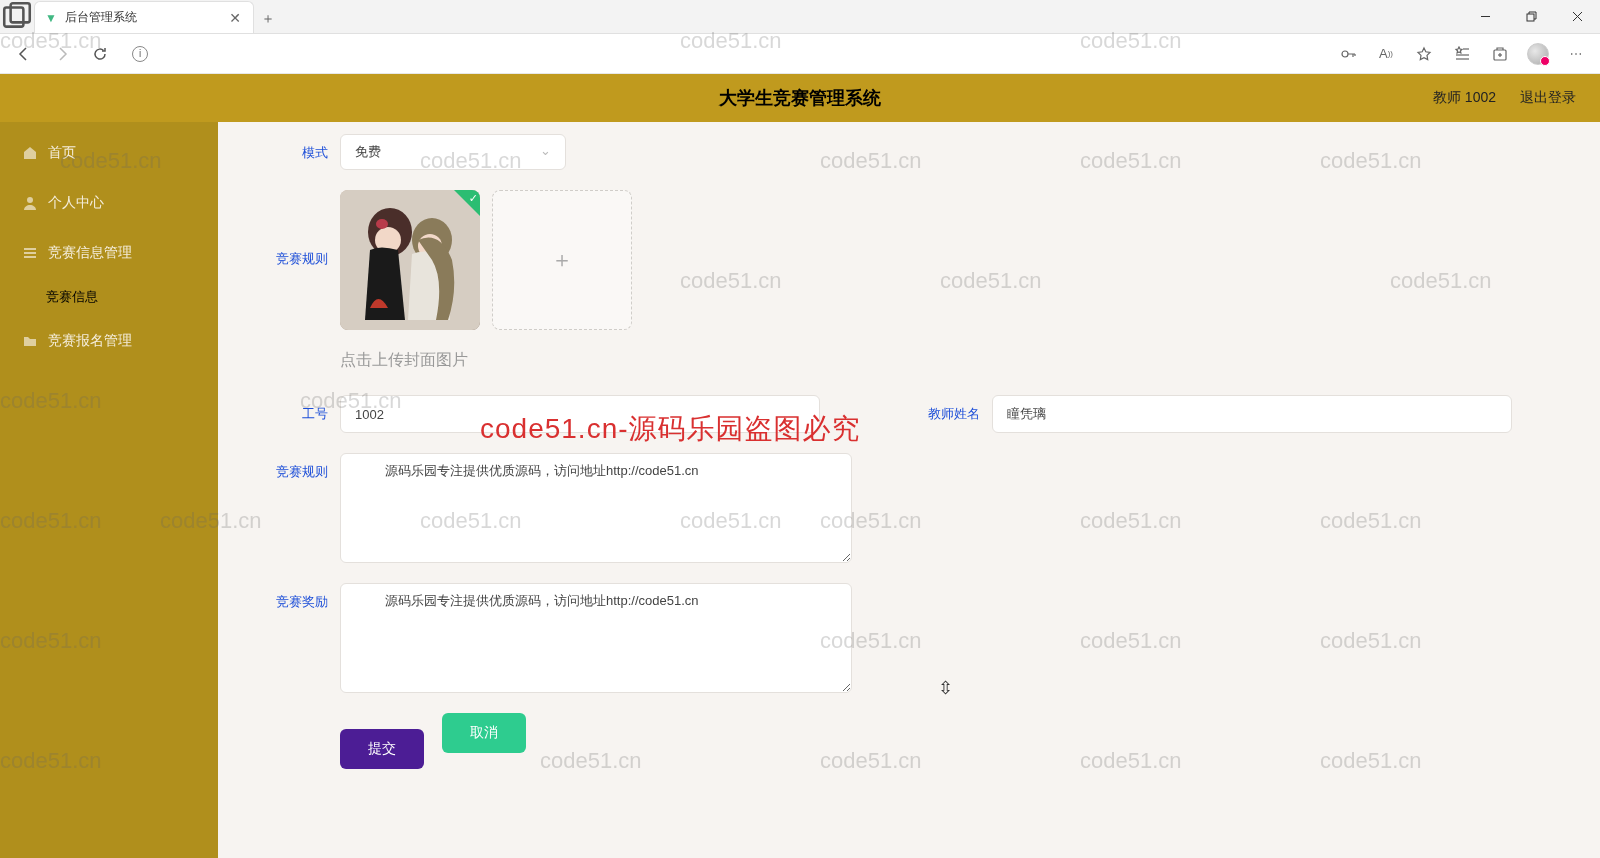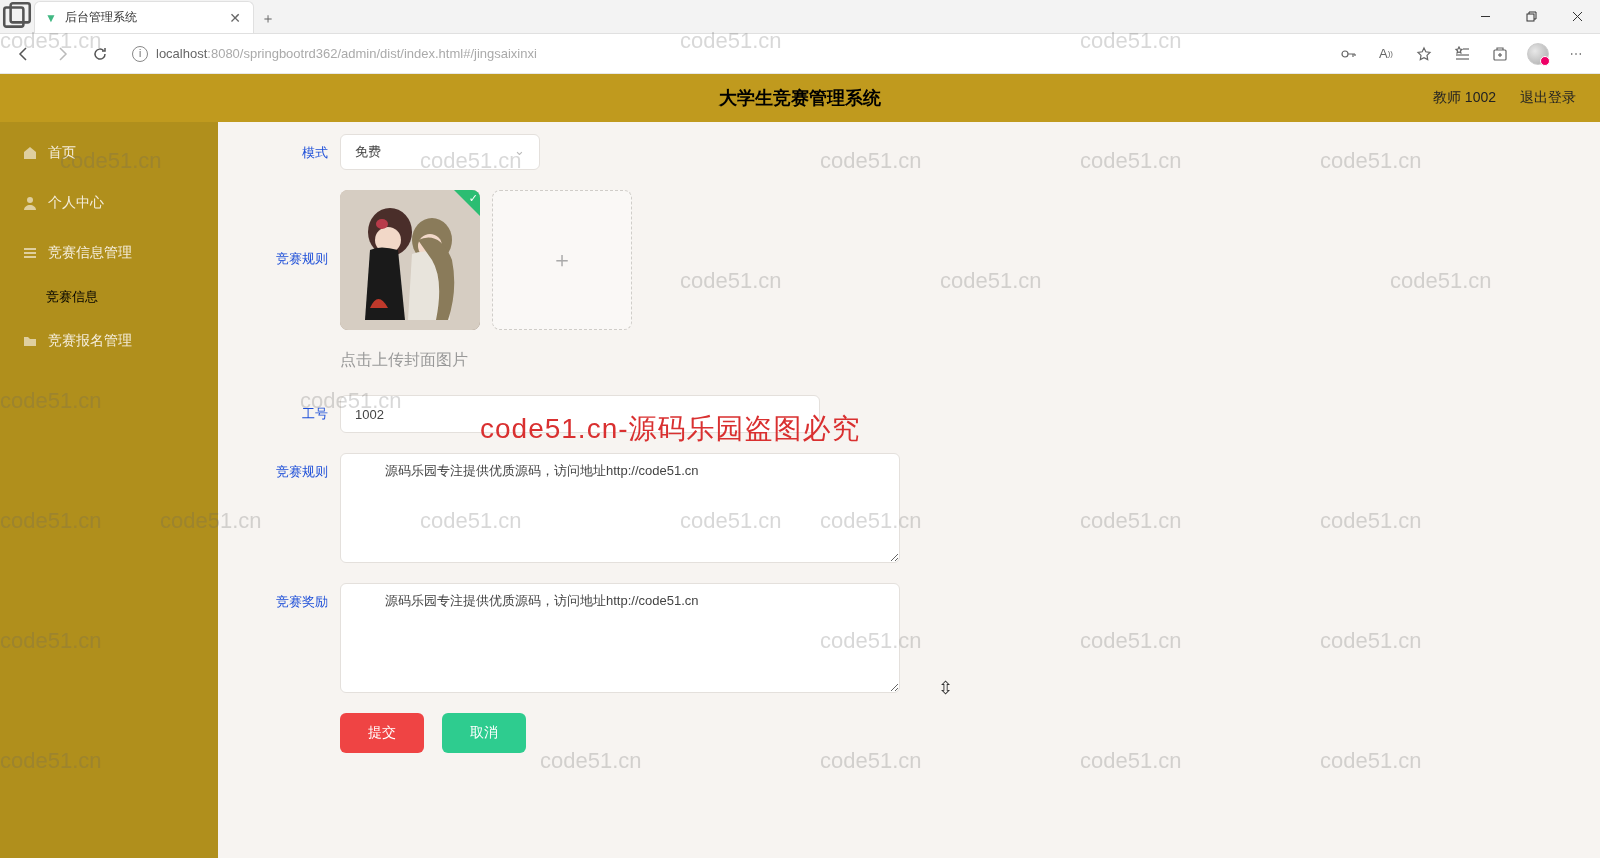--- a/index.html
+++ b/index.html
@@ -37,34 +37,34 @@
 .side-item { height: 50px; display: flex; align-items: center; padding-left: 22px; gap: 10px; font-size: 14px; color: #f5eedd; cursor: pointer; }
 .side-item .icon { width: 16px; height: 16px; opacity: 0.85; }
 .sub-item { padding-left: 46px; color: #d9d09f; font-size: 13px; height: 38px; display: flex; align-items: center; }
 .sub-item.active { color: #000000; }
 
 .content { flex: 1; background: #f7f4f1; padding: 12px 60px 20px 40px; overflow: auto; position: relative; }
 .form-row { display: flex; align-items: flex-start; margin-bottom: 20px; }
 .form-row.two-col { gap: 80px; }
 .form-label { width: 70px; text-align: right; color: #1d4ed8; font-size: 13px; padding-top: 10px; flex-shrink: 0; margin-right: 12px; }
 .input, .select, .textarea { background: #fff; border: 1px solid #e4e0dc; border-radius: 6px; padding: 8px 14px; font-size: 13px; color: #444; font-family: inherit; }
-.select { width: 200px; height: 36px; display: flex; align-items: flex-start; justify-content: space-between; }
+.select { width: 226px; height: 36px; display: flex; align-items: flex-start; justify-content: space-between; }
 .input { height: 38px; width: 480px; }
 .input.wide { width: 520px; }
-.textarea { width: 560px; height: 110px; resize: both; padding-left: 44px; }
+.textarea { width: 512px; height: 110px; resize: both; padding-left: 44px; }
 .upload-area { display: flex; gap: 12px; }
 .upload-thumb { width: 140px; height: 140px; border-radius: 8px; background: linear-gradient(135deg,#c9b8a8,#8a7868); position: relative; overflow: hidden; }
 .thumb-svg { width: 100%; height: 100%; display: block; }
 .upload-check { position: absolute; top: 0; right: 0; width: 0; height: 0; border-top: 26px solid #2bbd72; border-left: 26px solid transparent; }
 .upload-check::after { content: "✓"; position: absolute; top: -24px; right: 2px; color: #fff; font-size: 11px; }
 .upload-add { width: 140px; height: 140px; border: 1px dashed #d0cdc9; border-radius: 8px; background: #faf8f6; display: flex; align-items: center; justify-content: center; font-size: 22px; color: #aaa; }
 .upload-hint { color: #999; font-size: 16px; padding-left: 82px; margin-bottom: 24px; }
 .btn-row { display: flex; gap: 18px; padding-left: 82px; }
 .btn { height: 40px; padding: 0 28px; border: none; border-radius: 6px; font-size: 14px; color: #fff; cursor: pointer; }
-.btn-primary { background: #ef4444; }
+.btn-primary { background: #4c1d95; margin-top: 16px; }
 .btn-success { background: #2ecc8f; }
 
 .teacher-name-group { display: flex; align-items: center; }
 
 
 .wm { position: absolute; color: rgba(100,100,100,0.25); font-size: 22px; pointer-events: none; z-index: 5; }
 .wm-red { position: absolute; color: #d93030; font-size: 28px; font-weight: 500; pointer-events: none; z-index: 6; letter-spacing: 1px; }
 </style>
 </head>
 <body>
@@ -116,23 +116,20 @@
       </svg>
     </div>
   <div class="navbtn">
       <svg viewBox="0 0 16 16" fill="none" stroke="currentColor" stroke-width="1.5">
         <path d="M13 8a5 5 0 1 1-1.5-3.5"></path>
         <path d="M13 2v3h-3"></path>
       </svg>
     </div>
   <div class="urlbox">
     <span class="info">i</span>
-    <span>
-      <span class="url-host">localhost</span><span class="url-path">:8080</span><span class="url-path">/springbootrd362/admin/dist/index.html#/jingsaixinxi</span>
-    </span>
   </div>
   <div class="toolicon">
       <svg width="18" height="18" viewBox="0 0 18 18" fill="none" stroke="currentColor" stroke-width="1.2">
         <circle cx="6" cy="9" r="3"></circle>
         <path d="M9 9h7M14 9v3M16 9v2"></path>
       </svg>
     </div>
   <div class="toolicon">A<sup style="font-size:8px">))</sup></div>
   <div class="toolicon">
       <svg width="16" height="16" viewBox="0 0 16 16" fill="none" stroke="currentColor" stroke-width="1.2">
@@ -236,20 +233,24 @@
         </div>
       </div>
     </div>
 
     <div class="upload-hint">点击上传封面图片</div>
 
     <div class="form-row two-col">
       <div style="display:flex;align-items:center">
         <div class="form-label" style="padding-top:0">工号</div>
         <input class="input" value="1002" style="">
+      </div>
+      <div class="teacher-name-group">
+        <div class="form-label" style="padding-top:0;width:80px">教师姓名</div>
+        <input class="input wide" value="瞳凭璃" style="">
       </div>
     </div>
 
     <div class="form-row">
       <div class="form-label">竞赛规则</div>
       <textarea class="textarea" style="">源码乐园专注提供优质源码，访问地址http://code51.cn</textarea>
     </div>
 
     <div class="form-row">
       <div class="form-label">竞赛奖励</div>

